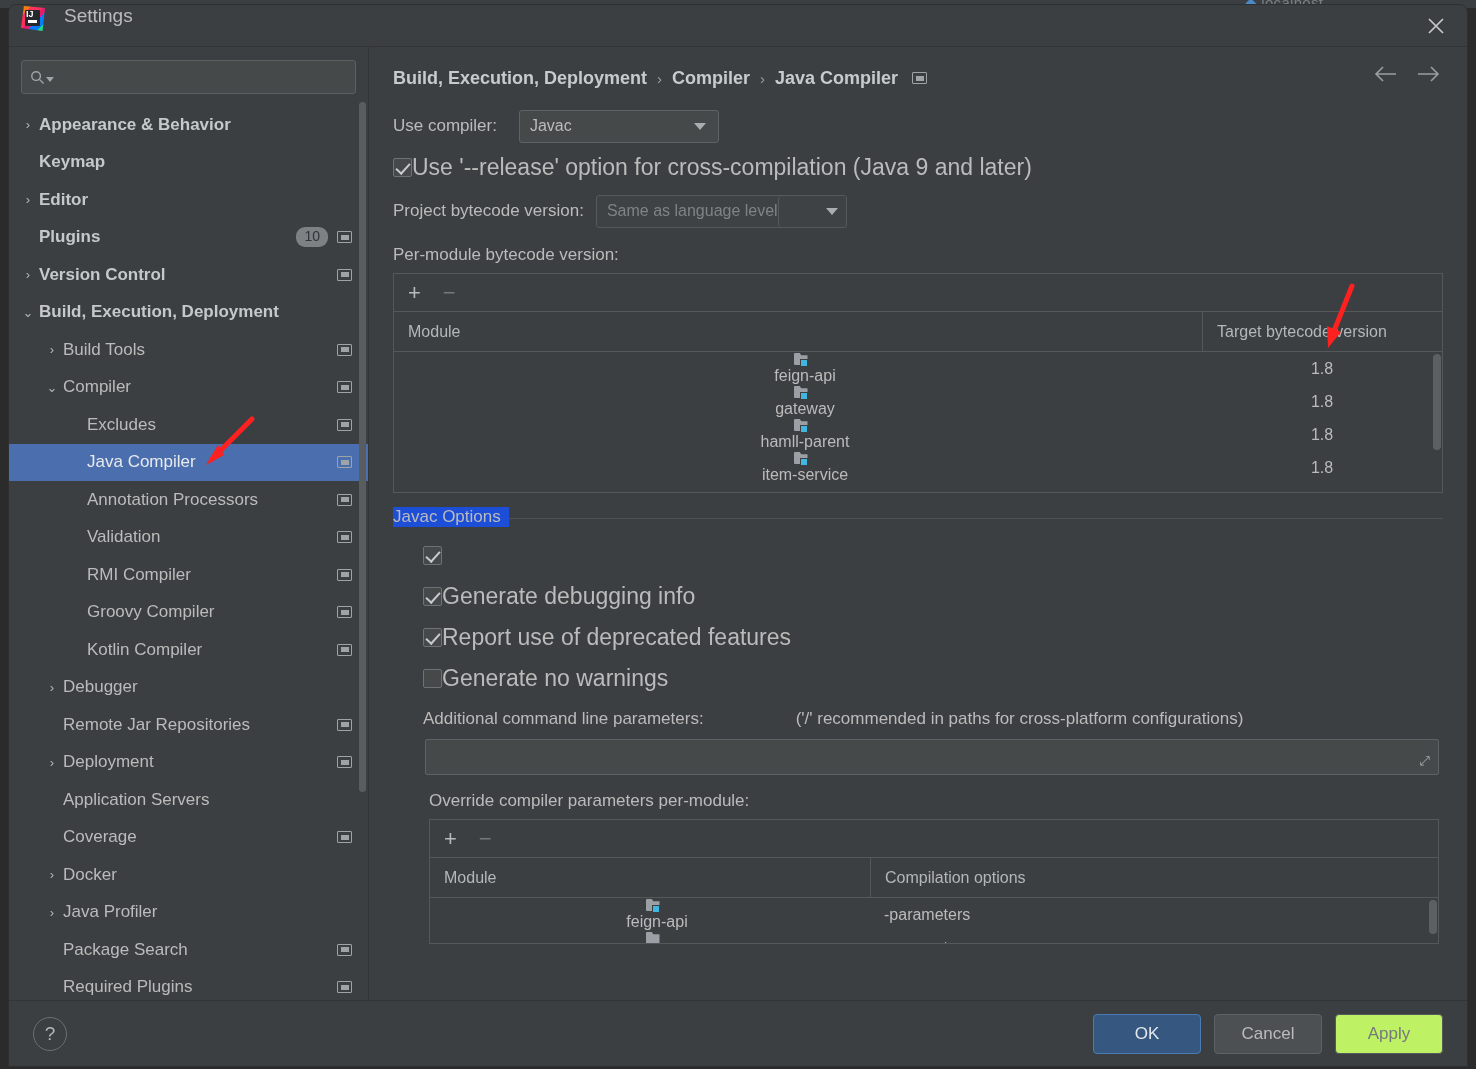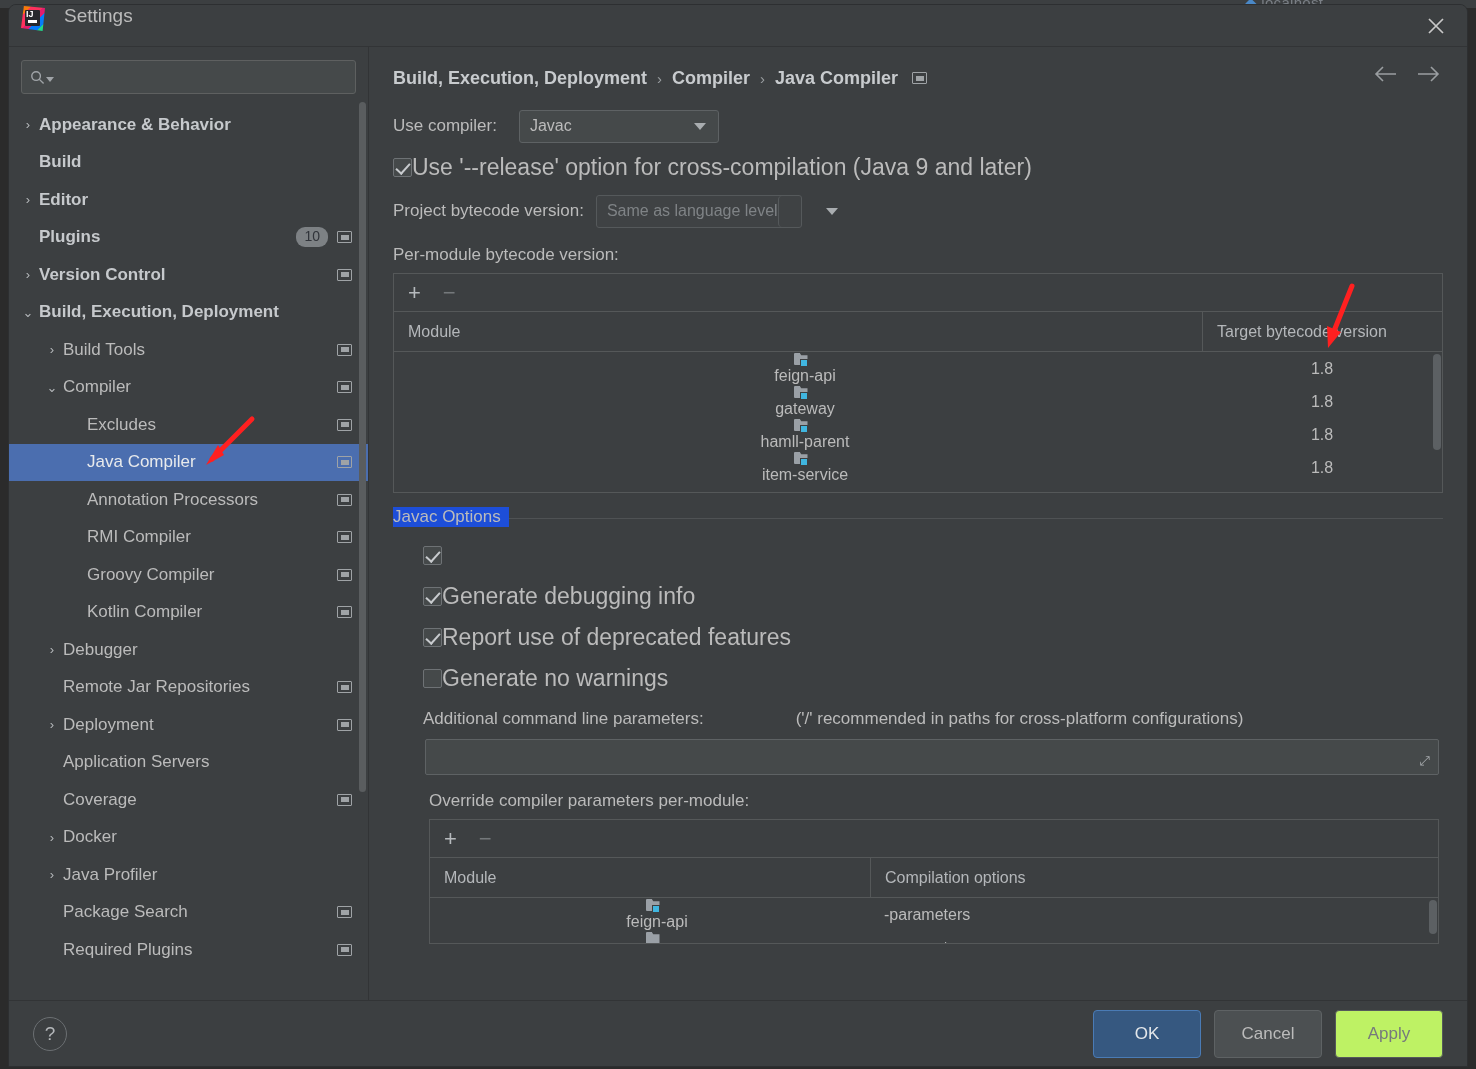--- a/index.html
+++ b/index.html
@@ -263,21 +263,21 @@
     background: #3c3f41; border-top: 1px solid #323436;
     display: flex; align-items: center; padding: 0 24px; position: relative;
   }
   .help-btn {
     width: 34px; height: 34px; border: 1px solid #6b6f72; border-radius: 50%;
     display: flex; align-items: center; justify-content: center;
     color: #b4b7ba; font-size: 19px; cursor: pointer;
   }
   .btns { margin-left: auto; display: flex; gap: 13px; }
   .btn {
-    min-width: 108px; height: 48px; border-radius: 4px;
+    min-width: 108px; height: 40px; border-radius: 4px;
     display: flex; align-items: center; justify-content: center;
     font-size: 17px; cursor: pointer;
   }
   .btn.primary { background: #365880; border: 1px solid #4a7bb5; color: #e4e7ea; }
   .btn.normal  { background: #4c5052; border: 1px solid #5e6264; color: #bbbbbb; }
   .btn.disabled{ background: #bef264; border: 1px solid #55595b; color: #76797c; cursor: default; }
 
   
   .arrow-ann { position: absolute; pointer-events: none; z-index: 50; }
 </style>
@@ -324,21 +324,21 @@
         </div>
       </div>
       <div class="tree" id="tree">
           <div class="tree-row bold" style="padding-left: 8px;">
             <span class="arrow">›</span>
             <span class="label">Appearance &amp; Behavior</span>
             <span class="spacer"></span>
           </div>
           <div class="tree-row bold" style="padding-left: 8px;">
             <span class="arrow"></span>
-            <span class="label">Build</span>
+            <span class="label">Keymap</span>
             <span class="spacer"></span>
           </div>
           <div class="tree-row bold" style="padding-left: 8px;">
             <span class="arrow">›</span>
             <span class="label">Editor</span>
             <span class="spacer"></span>
           </div>
           <div class="tree-row bold" style="padding-left: 8px;">
             <span class="arrow"></span>
             <span class="label">Plugins</span>
@@ -377,20 +377,26 @@
           </div>
           <div class="tree-row selected" style="padding-left: 56px;">
             <span class="arrow"></span>
             <span class="label">Java Compiler</span>
             <span class="spacer"></span>
             <span class="mon-icon"></span>
           </div>
           <div class="tree-row" style="padding-left: 56px;">
             <span class="arrow"></span>
             <span class="label">Annotation Processors</span>
+            <span class="spacer"></span>
+            <span class="mon-icon"></span>
+          </div>
+          <div class="tree-row" style="padding-left: 56px;">
+            <span class="arrow"></span>
+            <span class="label">Validation</span>
             <span class="spacer"></span>
             <span class="mon-icon"></span>
           </div>
           <div class="tree-row" style="padding-left: 56px;">
             <span class="arrow"></span>
             <span class="label">RMI Compiler</span>
             <span class="spacer"></span>
             <span class="mon-icon"></span>
           </div>
           <div class="tree-row" style="padding-left: 56px;">
@@ -490,21 +496,21 @@
         </div>
       </div>
 
       <div class="row" style="height:48px;">
         <span class="chk on"></span>
         <span class="chk-label">Use '--release' option for cross-compilation (Java 9 and later)</span>
       </div>
 
       <div class="row" style="height:40px;">
         <span class="lbl">Project bytecode version:</span>
-        <div class="combo disabled" style="width:206px; margin-left:12px;">
+        <div class="combo disabled" style="width:251px; margin-left:12px;">
           <span class="val">Same as language level</span>
           <span class="btn">
               <span class="tri"></span>
             </span>
         </div>
       </div>
 
       <div class="tbl-label" style="margin-top:14px;">Per-module bytecode version:</div>
       <div class="tbl" style="height:220px; margin-top:8px;">
         <div class="tbl-toolbar">

